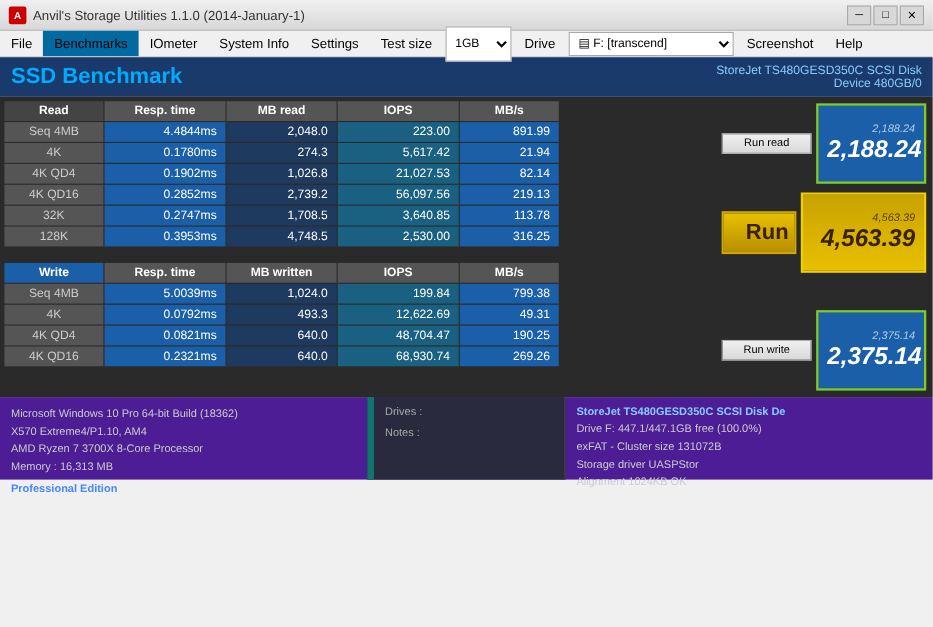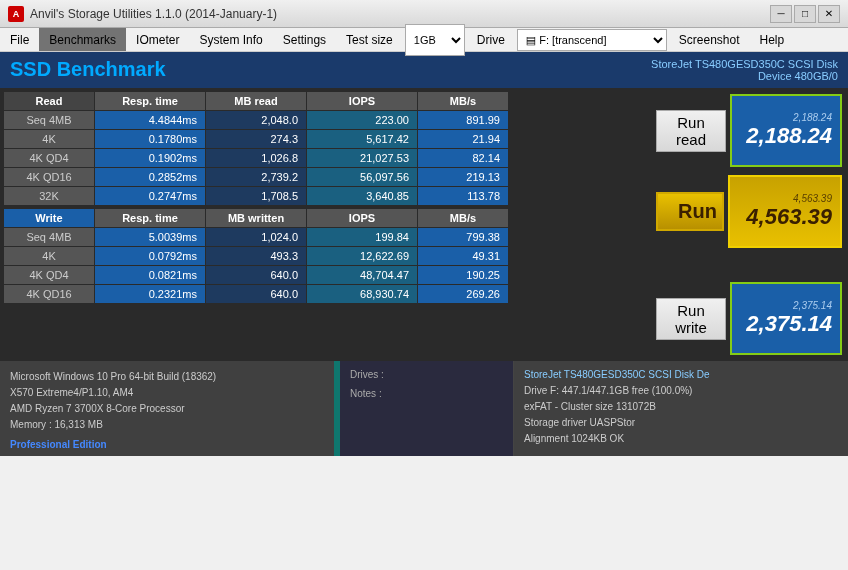--- a/index.html
+++ b/index.html
@@ -55,21 +55,21 @@
       align-items: center;
       border-bottom: 1px solid #ccc;
     }
     .menu-item {
       padding: 3px 10px;
       font-size: 12px;
       cursor: pointer;
       height: 100%;
       display: flex; align-items: center;
     }
-    .menu-item.active { background: #737373; }
+    .menu-item.active { background: #0369a1; }
     .toolbar-select {
       height: 22px;
       border: 1px solid #aaa;
       background: white;
       font-size: 11px;
       padding: 0 4px;
     }
     .toolbar-drive-select {
       width: 140px;
     }
@@ -211,24 +211,24 @@
       padding: 6px 20px;
       cursor: pointer;
       text-align: center;
       width: 68px;
       align-self: center;
     }
 
     .run-read-btn, .run-write-btn {
       background: linear-gradient(to bottom, #f0f0f0, #d8d8d8);
       border: 1px solid #aaa;
-      font-size: 15px;
+      font-size: 10px;
       padding: 3px 8px;
       cursor: pointer;
-      width: 70px;
+      width: 82px;
     }
 
     
     .section-header-row {
       display: grid;
       grid-template-columns: 90px 110px 100px 110px 90px;
       gap: 1px;
       margin-bottom: 1px;
       margin-top: 2px;
     }
@@ -237,24 +237,24 @@
       color: white;
       text-align: center;
       padding: 3px 4px;
       font-size: 11px;
       font-weight: bold;
     }
     .sh-write { background: #1a5fa8; color: white; }
 
     
     .bottom-bar {
-      background: #404040;
+      background: #4c1d95;
       color: #ccc;
       display: flex;
-      height: 95px;
+      height: 75px;
     }
     .bottom-left {
       flex: 1;
       padding: 8px 10px;
       font-size: 10px;
       line-height: 1.6;
       color: #ccc;
     }
     .bottom-left .pro-edition {
       color: #4488ff;
@@ -269,21 +269,21 @@
       border-left: 6px solid #0f766e;
       border-right: 1px solid #444;
     }
     .bottom-right {
       flex: 1;
       padding: 6px 10px;
       font-size: 10px;
       color: #ccc;
       line-height: 1.6;
     }
-    .drive-model { color: #88ccff; font-weight: normal; }
+    .drive-model { color: #88ccff; font-weight: bold; }
   </style>
 </head>
 <body>
 
 <div class="title-bar">
   <div class="title-bar-icon">
     <span>A</span>
   </div>
   <span class="title-bar-text">Anvil's Storage Utilities 1.1.0 (2014-January-1)</span>
   <div class="title-bar-controls">
@@ -363,22 +363,29 @@
         <div class="td-cell td-teal">56,097.56</div>
         <div class="td-cell td-blue">219.13</div>
       </div>
       <div class="table-row">
         <div class="td-cell td-label">32K</div>
         <div class="td-cell td-blue">0.2747ms</div>
         <div class="td-cell td-dark">1,708.5</div>
         <div class="td-cell td-teal">3,640.85</div>
         <div class="td-cell td-blue">113.78</div>
       </div>
-
-      <div class="section-header-row" style="margin-top:4px;">
+      <div class="table-row">
+        <div class="td-cell td-label">128K</div>
+        <div class="td-cell td-blue">0.3953ms</div>
+        <div class="td-cell td-dark">4,748.5</div>
+        <div class="td-cell td-teal">2,530.00</div>
+        <div class="td-cell td-blue">316.25</div>
+      </div>
+
+      <div class="section-header-row" style="margin-top:15px;">
         <div class="sh-cell sh-write">Write</div>
         <div class="sh-cell">Resp. time</div>
         <div class="sh-cell">MB written</div>
         <div class="sh-cell">IOPS</div>
         <div class="sh-cell">MB/s</div>
       </div>
 
       <div class="table-row">
         <div class="td-cell td-label">Seq 4MB</div>
         <div class="td-cell td-blue">5.0039ms</div>

